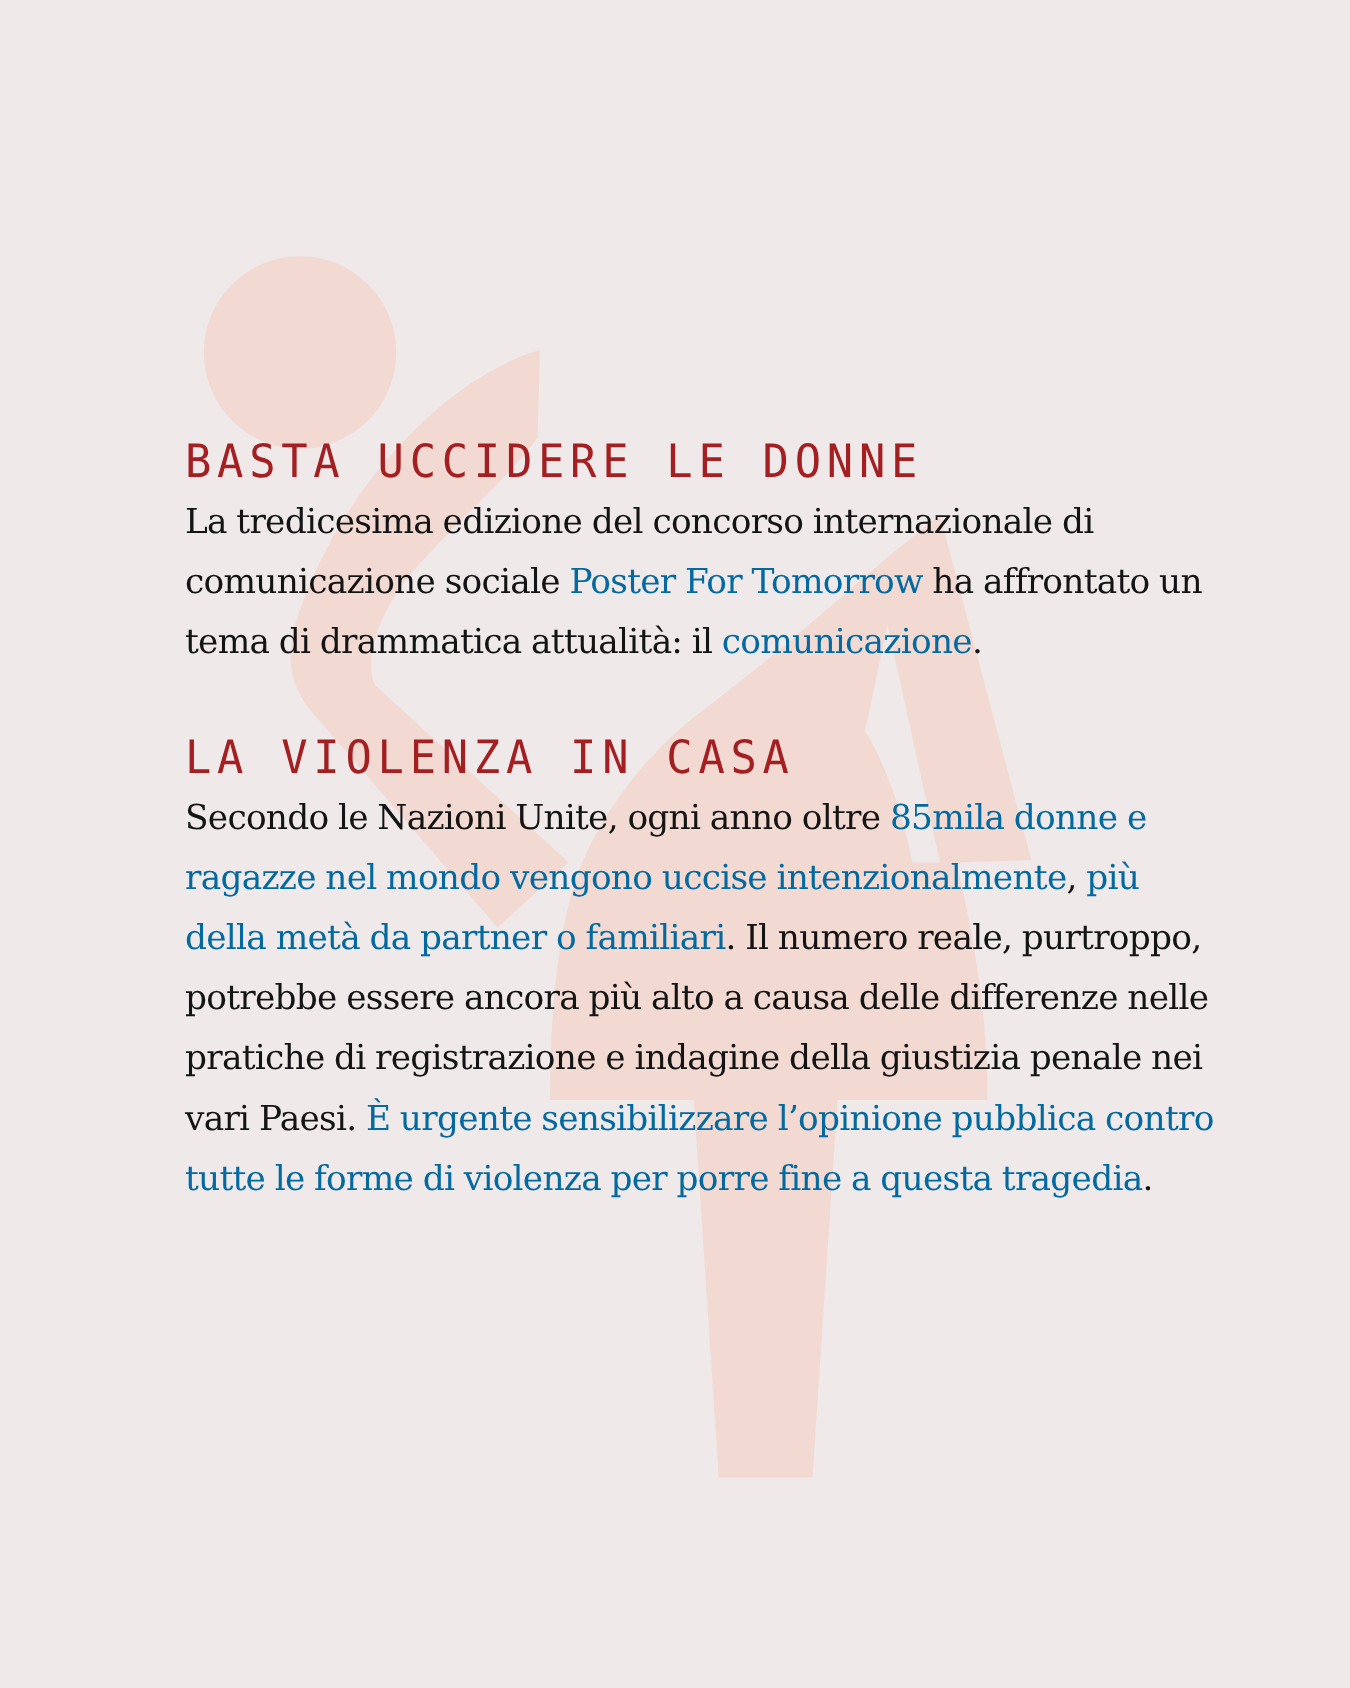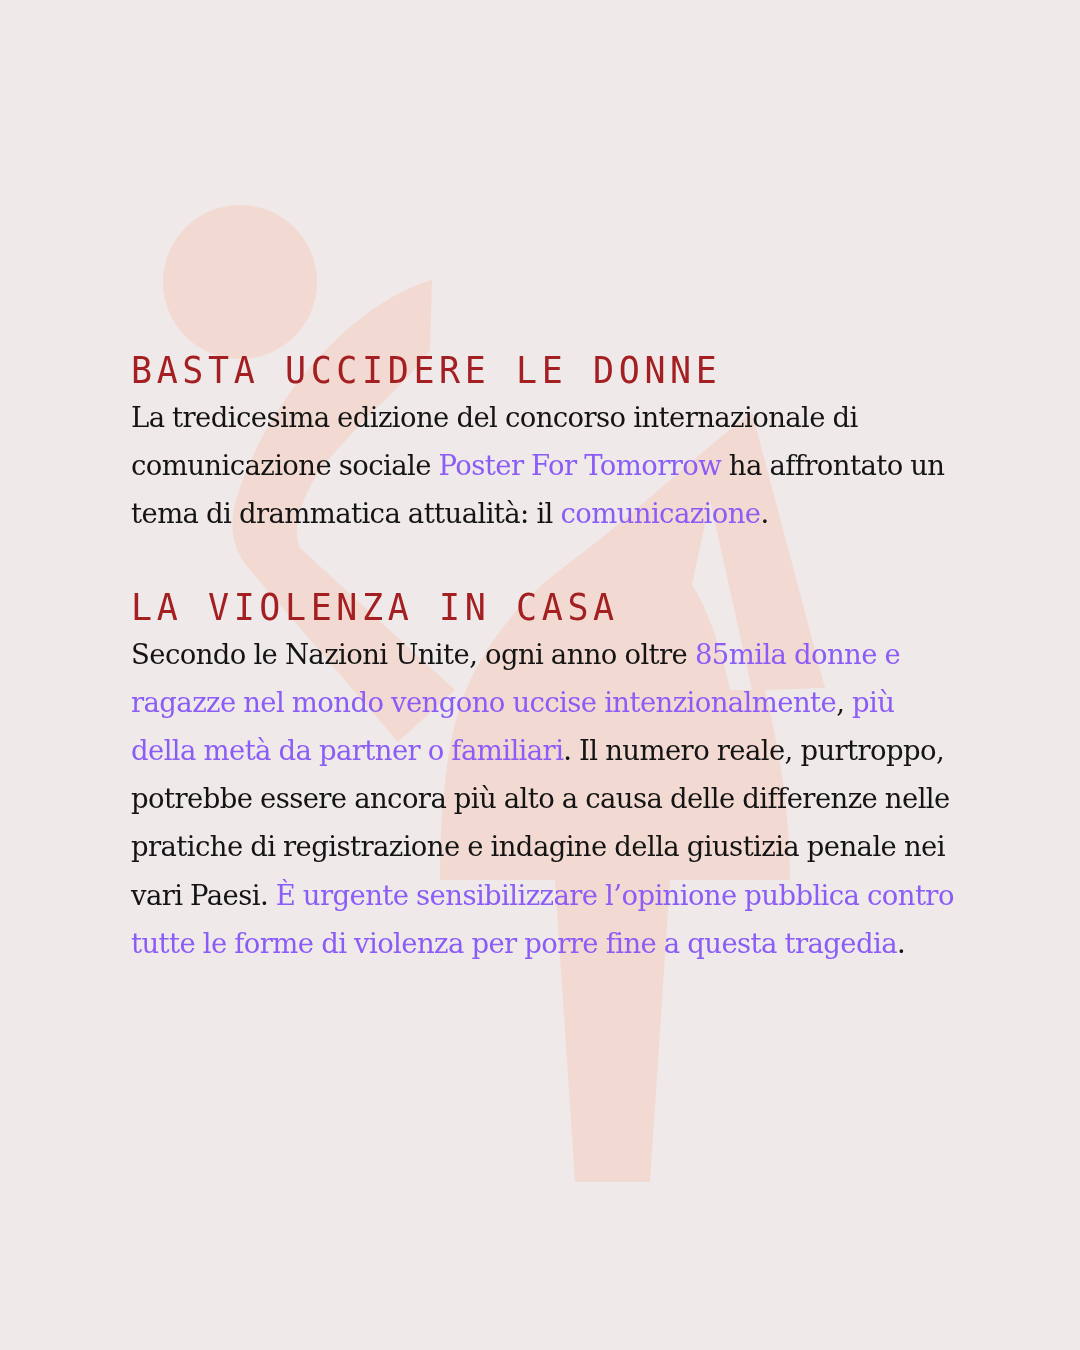--- a/index.html
+++ b/index.html
@@ -10,21 +10,21 @@
       overflow: hidden;
       font-family: "DejaVu Serif", "Liberation Serif", serif;
     }
     .figure {
       position: absolute; left: 0; top: 0;
       width: 1080px; height: 1350px;
       z-index: 0;
     }
     .content {
       position: absolute;
-      left: 131px; top: 345px;
+      left: 148px; top: 345px;
       width: 830px;
       z-index: 1;
     }
     .heading {
       font-family: "DejaVu Sans Mono", "Liberation Mono", monospace;
       color: #a31f22;
       font-size: 35px;
       letter-spacing: 4.6px;
       line-height: 48px;
       margin: 0;
@@ -34,21 +34,21 @@
     }
     .para {
       font-family: "DejaVu Serif", "Liberation Serif", serif;
       font-size: 27.5px;
       line-height: 48.2px;
       color: #141414;
       margin: 0;
       letter-spacing: -0.6px;
       word-spacing: -0.5px;
     }
-    .hl { color: #8b5cf6; margin-top: 45px; }
+    .hl { color: #0369a1; margin-top: 45px; }
     .gap { height: 44px; }
   </style>
 </head>
 <body>
 
 <svg class="figure" viewBox="0 0 1080 1350" xmlns="http://www.w3.org/2000/svg">
   <g fill="#f2dad2">
 
     <circle cx="240" cy="282" r="77"></circle>
 

